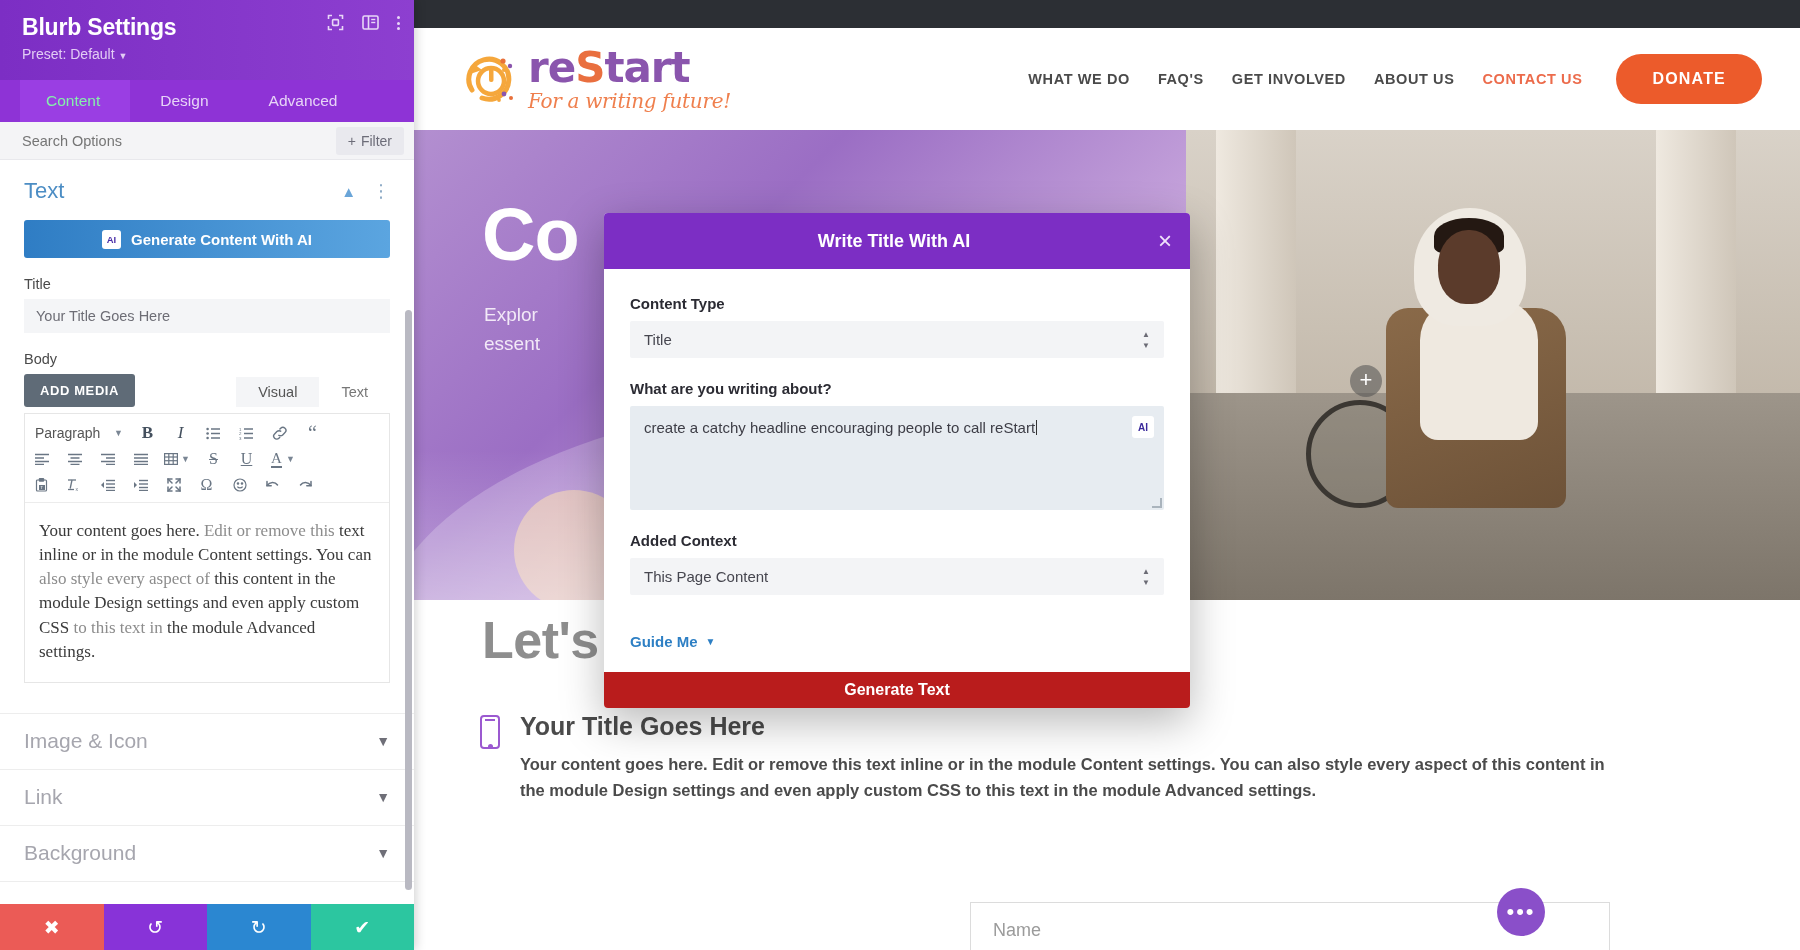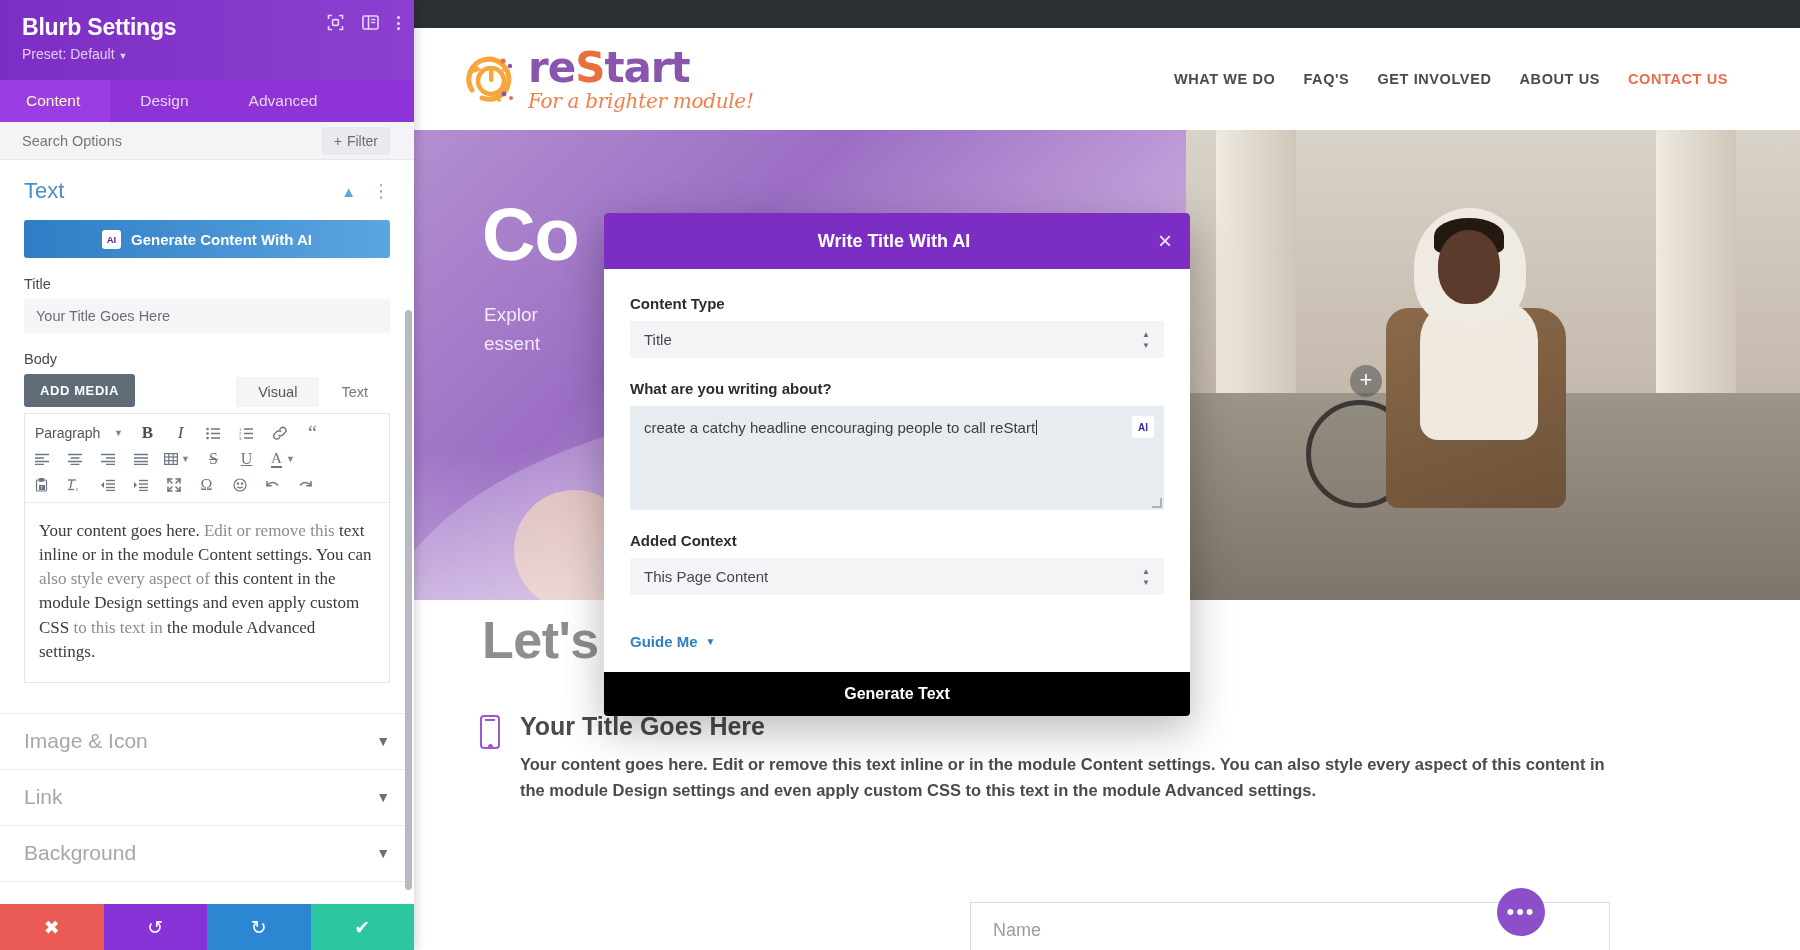--- a/index.html
+++ b/index.html
@@ -203,24 +203,24 @@
   .sb-head-icons {
     position:absolute; right: 14px; top: 14px; display:flex; gap: 18px; align-items:center;
   }
   .sb-ico { color:#e8d7f7; cursor:pointer; display:flex; }
   .sb-tabs { display:flex; background:#8e33d6; height: 42px; }
   .sb-tab {
     flex: 0 0 auto; padding: 0 30px; display:flex; align-items:center;
     color:#e7d4f7; font-size: 15.5px; cursor:pointer; height:100%;
   }
   .sb-tab:first-child{ padding-left: 26px; }
-  .sb-tab.active { background: #9a3ee3; color:#fef9c3; }
+  .sb-tab.active { background: #9a3ee3; color:#86efac;margin-left:20px; }
   .sb-search {
     height: 38px; background:#f4f4f6; display:flex; align-items:center;
-    padding: 0 24px 0 22px; border-bottom:1px solid #e8e8ec;
+    padding: 0 10px 0 22px; border-bottom:1px solid #e8e8ec;
   }
   .sb-search input {
     border:none; background:transparent; outline:none; flex:1;
     font-size: 14.5px; color:#9a9aa2; font-family: inherit;
   }
   .sb-filter {
     background:#e9e9ee; color:#6c6c78; font-size: 14px; padding: 6px 12px;
     border-radius: 3px; cursor:pointer; display:flex; align-items:center; gap:5px;
   }
   .sb-body { flex: 1; overflow: hidden; position: relative; }
@@ -339,21 +339,21 @@
   .m-resize {
     position:absolute; right: 2px; bottom: 2px; width: 10px; height: 10px;
     border-right: 2px solid #aab4bd; border-bottom: 2px solid #aab4bd;
   }
   .guide-me {
     margin-top: 38px; color:#2d7fc4; font-size: 15px; font-weight:bold;
     display:flex; align-items:center; gap:8px; cursor:pointer;
   }
   .guide-caret { font-size: 10px; }
   .gen-btn {
-    background:#000000; color:#fff; height: 44px; width:100%;
+    background:#b91c1c; color:#fff; height: 36px; width:100%;
     display:flex; align-items:center; justify-content:center;
     font-size: 16px; font-weight:bold; cursor:pointer;
   }
 </style>
 </head>
 <body>
 
 <div id="root">
 
   <div class="canvas">
@@ -373,31 +373,32 @@
             <circle cx="44" cy="22" r="2" fill="#f5a73c"></circle>
             <circle cx="44" cy="46" r="2.4" fill="#8a55ad"></circle>
             <circle cx="51" cy="50" r="2" fill="#e8703a"></circle>
             <circle cx="39" cy="52" r="1.9" fill="#f5a73c"></circle>
           </svg>
         </div>
         <div class="logo-text">
           <div class="logo-word">
             <span class="re">re</span><span class="s">S</span><span class="re">tart</span>
           </div>
-          <div class="logo-tag">For a brighter module!</div>
+          <div class="logo-tag">For a writing future!</div>
         </div>
       </div>
 
       <div class="site-nav">
         <div class="nav-item">WHAT WE DO</div>
         <div class="nav-item">FAQ'S</div>
         <div class="nav-item">GET INVOLVED</div>
         <div class="nav-item">ABOUT US</div>
         <div class="nav-item active">CONTACT US</div>
       </div>
+      <div class="donate-btn">DONATE</div>
     </div>
 
     <div class="hero">
       <div class="hero-left">
         <div class="hero-swoosh"></div>
         <div class="hero-circle"></div>
         <div class="hero-title">Co</div>
         <div class="hero-sub" style="white-space:pre-line">Explor
 essent</div>
       </div>

